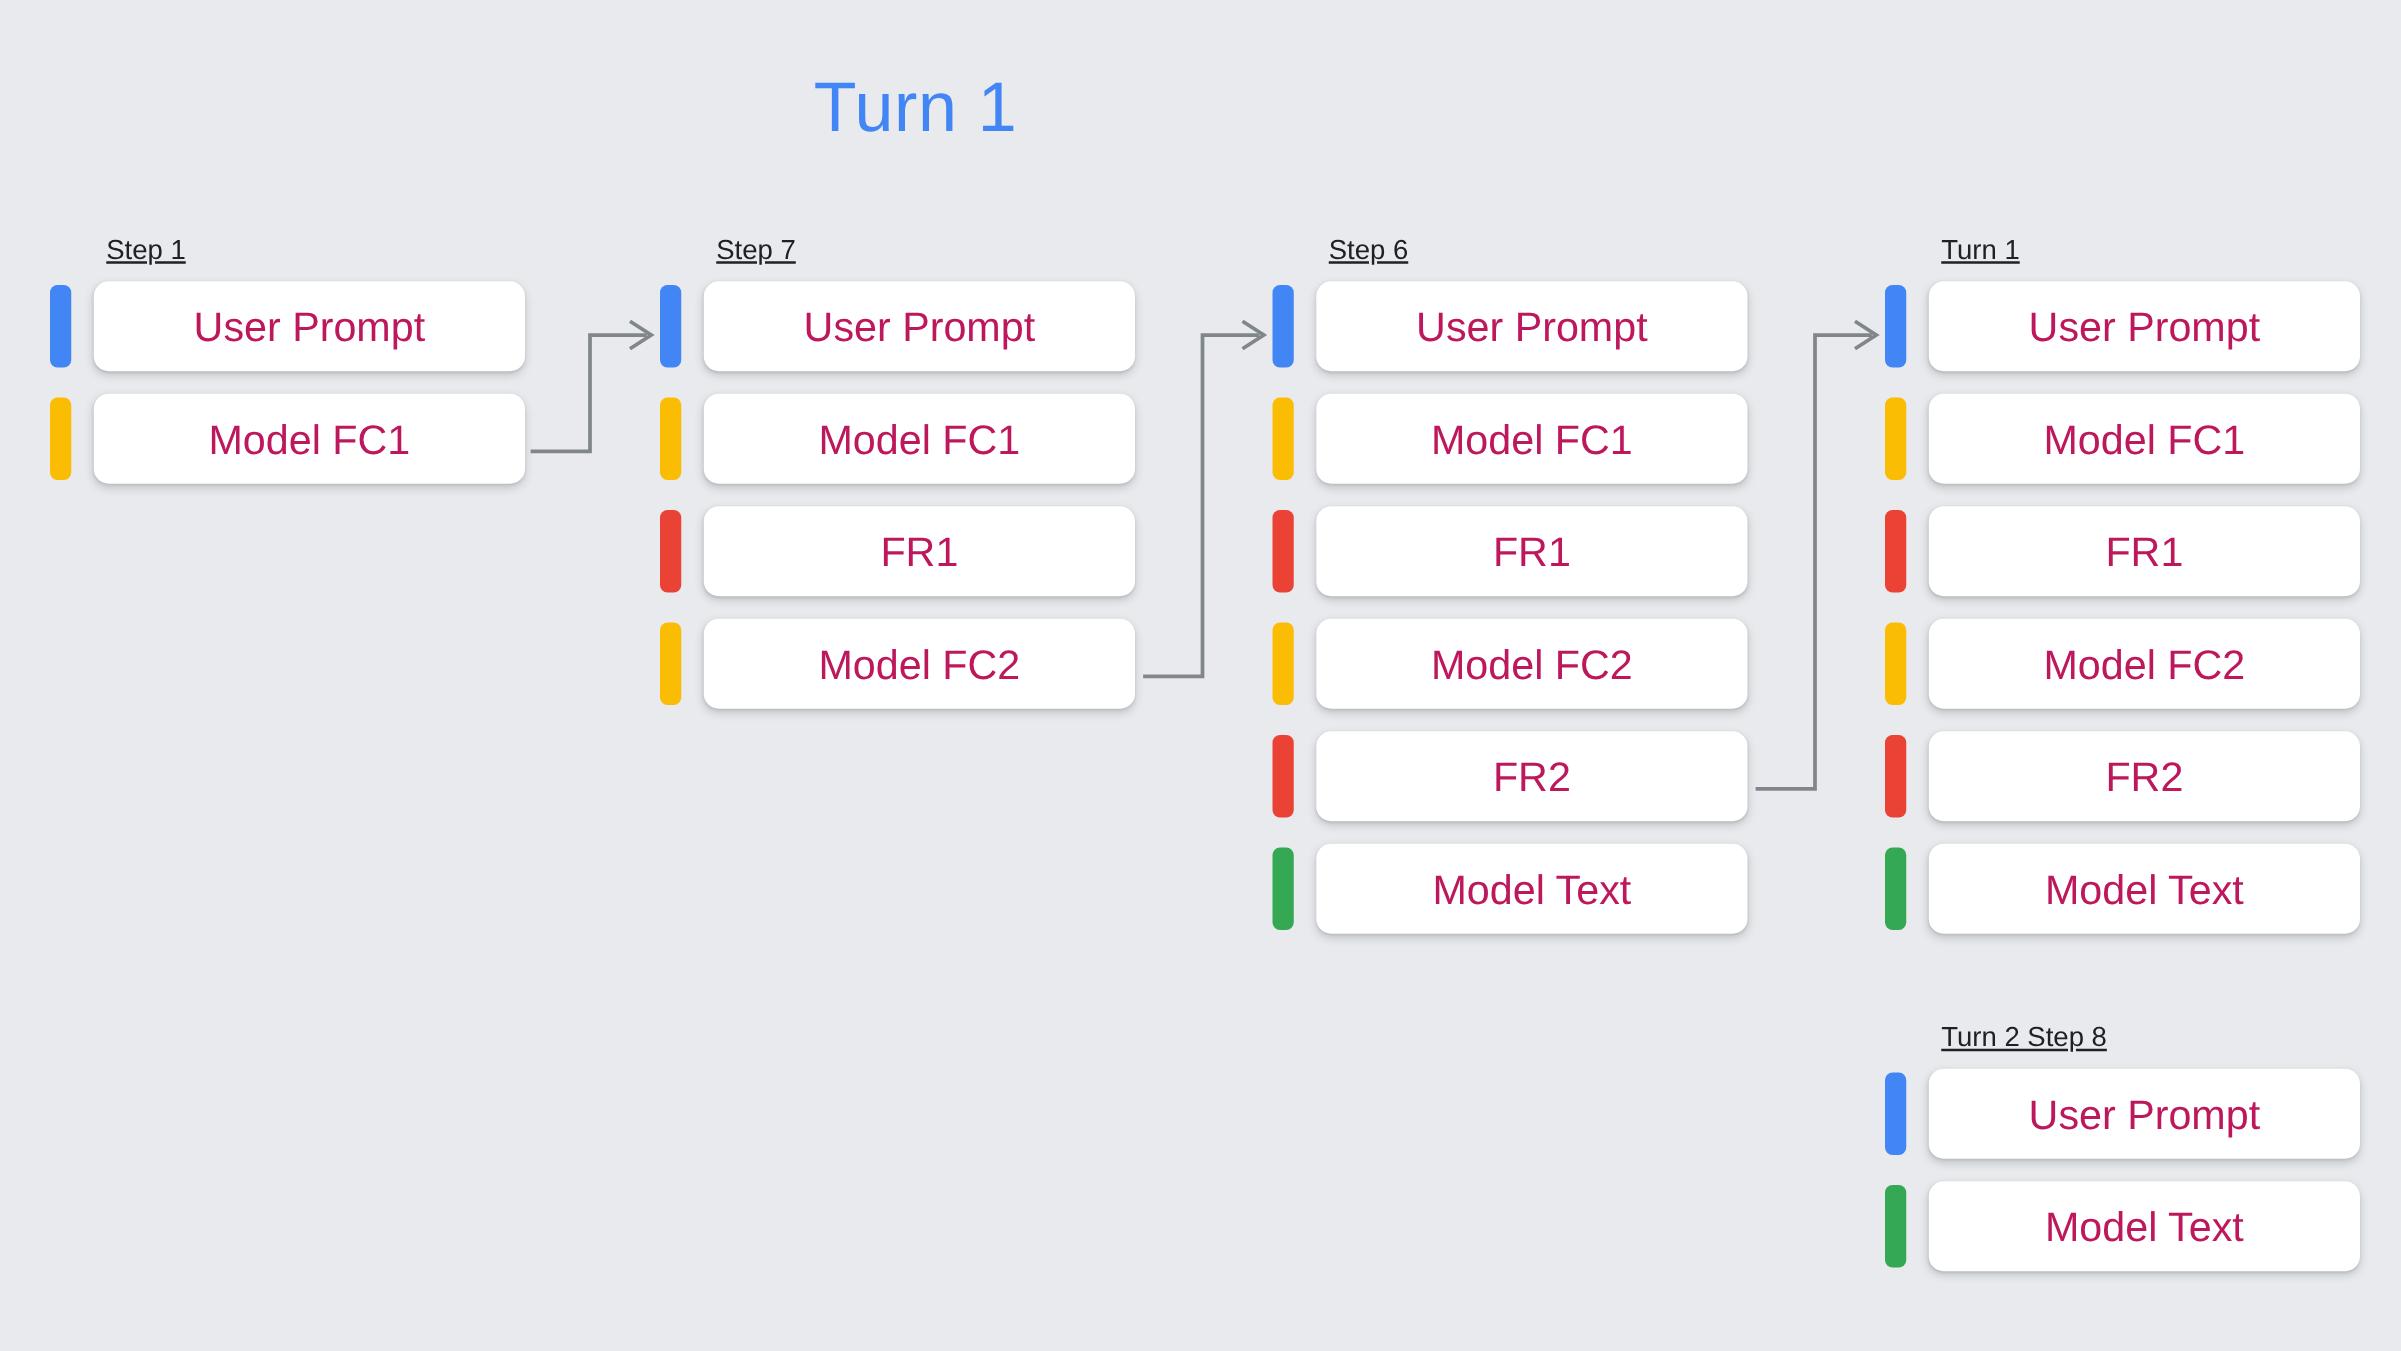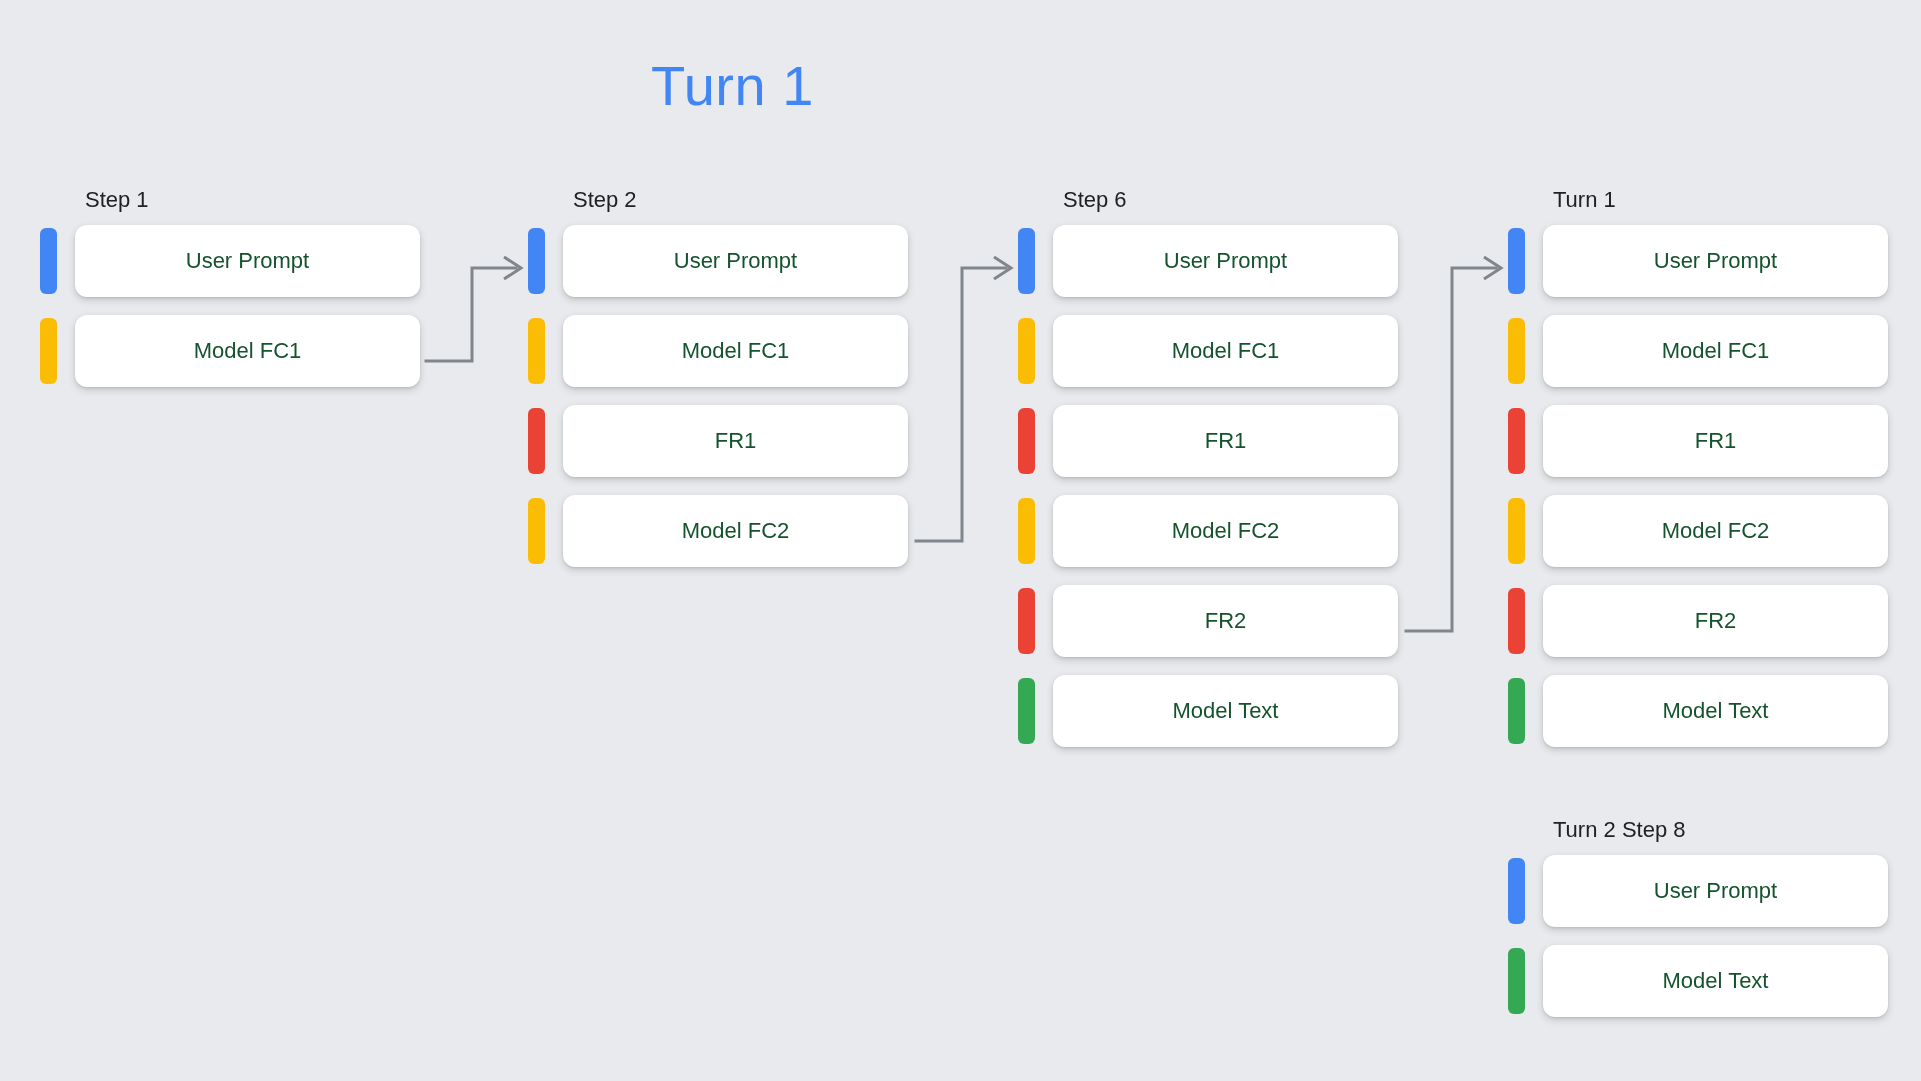--- a/index.html
+++ b/index.html
@@ -38,20 +38,21 @@
     position: absolute;
   }
   .column-label {
     position: absolute;
     font-size: 22px;
     color: #202124;
     white-space: nowrap;
     line-height: 1;
     left: 45px;
     top: -36px;
+    text-decoration: underline;
   }
 
   .row {
     position: relative;
     height: 72px;
     margin-bottom: 18px;
   }
   .row:last-child { margin-bottom: 0; }
 
   .tag-bar {
@@ -74,22 +75,22 @@
     height: 72px;
     background: #ffffff;
     border-radius: 12px;
     box-shadow: 0 3px 7px rgba(60,64,67,0.22), 0 1px 2px rgba(60,64,67,0.12);
     display: flex;
     align-items: center;
     justify-content: center;
     box-sizing: border-box;
   }
   .card-label {
-    font-size: 22px;
-    color: #14532d;
+    font-size: 33px;
+    color: #be185d;
     white-space: nowrap;
     line-height: 1;
   }
 
   
   #col-step1 .card { width: 345px; }
   #col-step2 .card { width: 345px; }
   #col-step3 .card { width: 345px; }
   #col-turn1r .card { width: 345px; }
   #col-turn2step1 .card { width: 345px; }
@@ -126,21 +127,21 @@
     </div>
     <div class="row">
       <div class="tag-bar tag-yellow"></div>
       <div class="card">
         <span class="card-label">Model FC1</span>
       </div>
     </div>
   </div>
 
   <div id="col-step2" class="column">
-    <div class="column-label">Step 2</div>
+    <div class="column-label">Step 7</div>
 
     <div class="row">
       <div class="tag-bar tag-blue"></div>
       <div class="card">
         <span class="card-label">User Prompt</span>
       </div>
     </div>
     <div class="row">
       <div class="tag-bar tag-yellow"></div>
       <div class="card">

